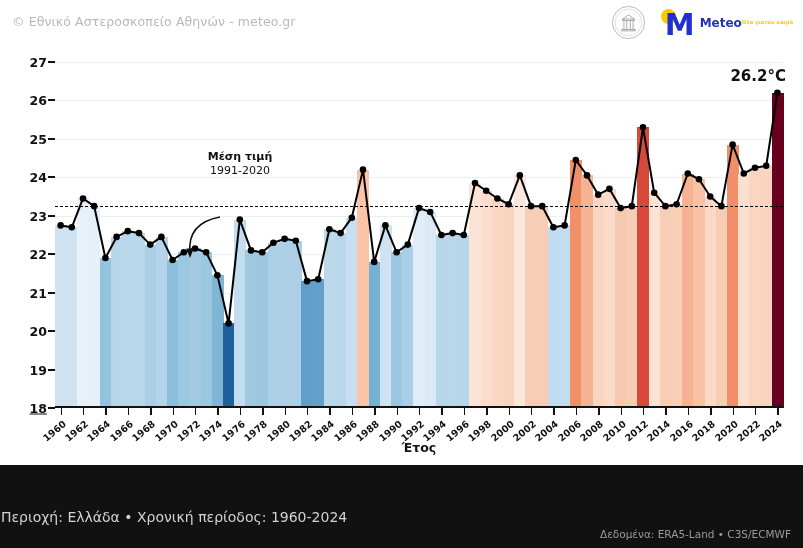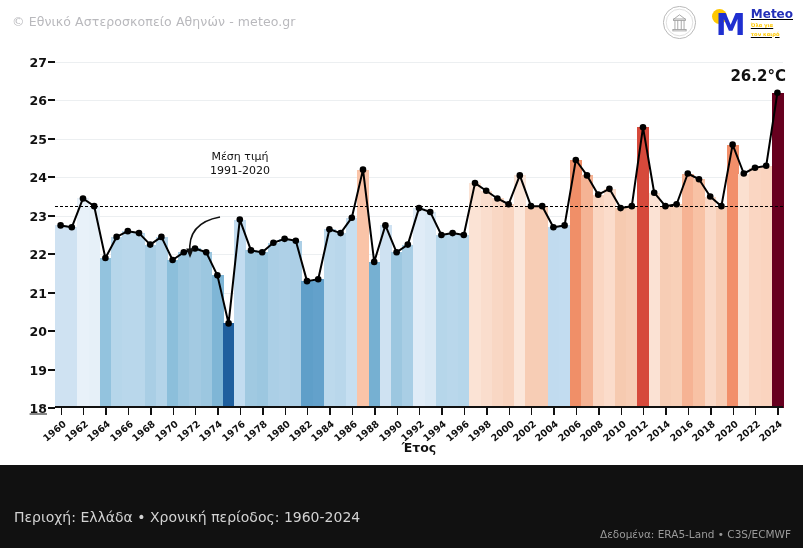--- a/index.html
+++ b/index.html
@@ -26,21 +26,21 @@
   .meteo-dot {
     position:absolute; left:1px; top:1px; width:15px; height:15px;
     border-radius:50%; background:#FFC800;
   }
   .meteo-m {
     position:absolute; left:5px; top:6px;
     font-family:"DejaVu Sans", sans-serif;
     font-size:30px; font-weight:bold; line-height:22px;
     color:#1F2FD0; letter-spacing:-1px;
   }
-  .meteo-txt { display:flex; flex-direction:column; justify-content:center; line-height:1;text-decoration:underline; }
+  .meteo-txt { display:flex; flex-direction:row; justify-content:center; line-height:1; }
   .meteo-name { font-size:12px; color:#2430b8; font-weight:600; }
   .meteo-tag { font-size:5.2px; color:#FFC800; font-weight:600; margin-top:2px; line-height:1.25; }
 
   
   .plot-wrap { position:absolute; left:0; top:50px; width:803px; height:415px; }
   .plot-area {
     position:absolute;
     left:55px; top:12px;
     width:728px; height:346px;
     background:#ffffff;
@@ -70,37 +70,37 @@
     transform:translateY(-50%) rotate(-90deg); transform-origin:center;
     font-size:12.5px; font-weight:bold; color:#111; white-space:nowrap;
   }
   .ylabel-holder { position:absolute; left:2px; top:12px; height:346px; width:18px; }
   .xlabel {
     position:absolute; left:55px; width:728px; top:390px;
     text-align:center; font-size:12.5px; font-weight:bold; color:#111;
   }
 
   .annot { position:absolute; font-size:11px; color:#111; text-align:center; line-height:1.25; }
-  .annot .a1 { font-weight:normal; display:block; }
+  .annot .a1 { font-weight:bold; display:block; }
   .annot .a2 { display:block; }
   .peak-label {
     position:absolute; font-size:15px; font-weight:bold; color:#111; white-space:nowrap;
   }
 
   
   .footer {
     position:absolute; left:0; bottom:0; width:803px; height:83px;
     background:#111111; color:#fff;
   }
   .f-title {
     position:absolute; left:14px; top:14px;
     font-size:19px; font-weight:bold; color:#ffffff; letter-spacing:0.1px;
   }
   .f-sub {
-    position:absolute; left:14px; top:44px;
+    position:absolute; left:1px; top:44px;
     font-size:14px; color:#d2d2d2;
   }
   .f-src {
     position:absolute; right:12px; bottom:8px;
     font-size:10.5px; color:#9a9a9a;text-align:right;
   }
 </style>
 </head>
 <body>
 

